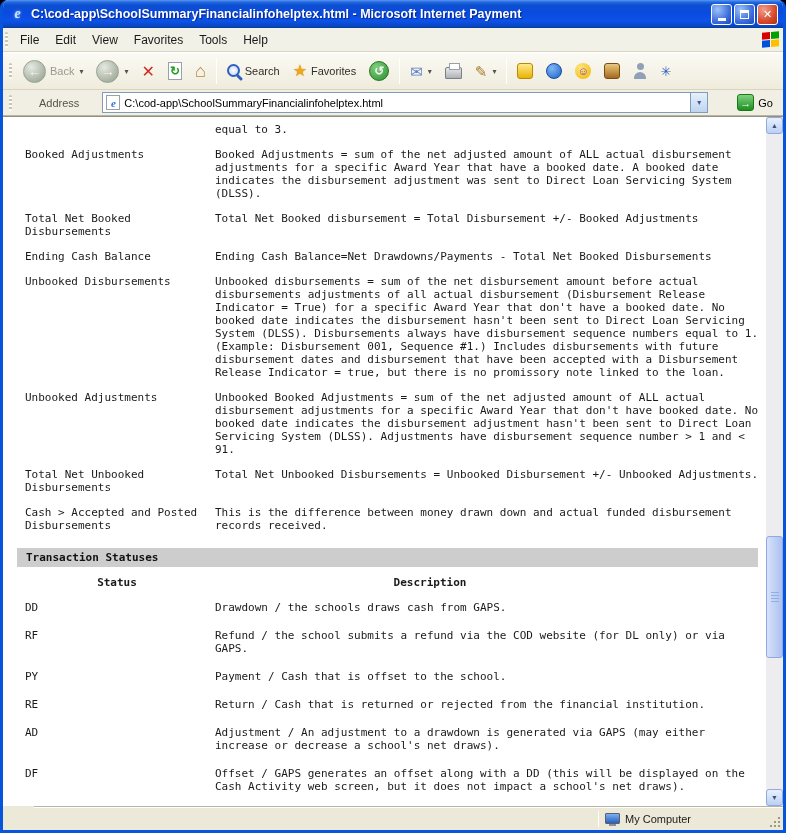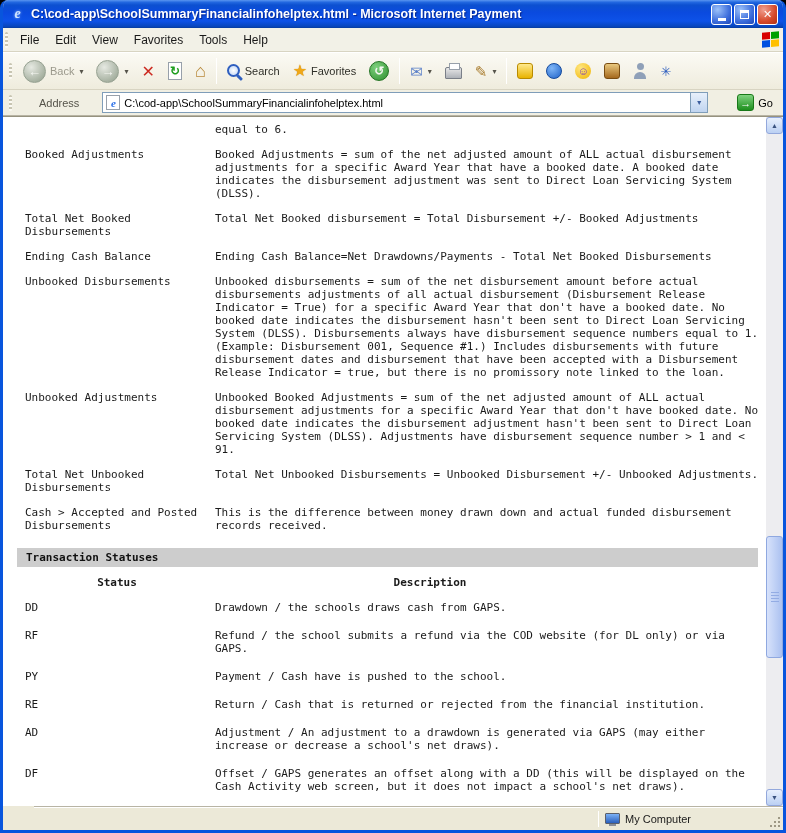--- a/index.html
+++ b/index.html
@@ -290,21 +290,21 @@
       <span class="go-icon">→</span>
       <span>Go</span>
     </span>
   </div>
 
   <div class="content">
     <div class="page">
 
       <div class="def-row">
         <div class="term"></div>
-        <div class="desc">equal to 6.</div>
+        <div class="desc">equal to 3.</div>
       </div>
 
       <div class="def-row">
         <div class="term">Booked Adjustments</div>
         <div class="desc">Booked Adjustments = sum of the net adjusted amount of ALL actual disbursement adjustments for a specific Award Year that have a booked date. A booked date indicates the disbursement adjustment was sent to Direct Loan Servicing System (DLSS).</div>
       </div>
       <div class="def-row">
         <div class="term">Total Net Booked Disbursements</div>
         <div class="desc">Total Net Booked disbursement = Total Disbursement +/- Booked Adjustments</div>
       </div>
@@ -339,21 +339,21 @@
       <div class="def-row status-row">
         <div class="term">DD</div>
         <div class="desc">Drawdown / the schools draws cash from GAPS.</div>
       </div>
       <div class="def-row status-row">
         <div class="term">RF</div>
         <div class="desc">Refund / the school submits a refund via the COD website (for DL only) or via GAPS.</div>
       </div>
       <div class="def-row status-row">
         <div class="term">PY</div>
-        <div class="desc">Payment / Cash have is pushed to the school.</div>
+        <div class="desc">Payment / Cash that is offset to the school.</div>
       </div>
       <div class="def-row status-row">
         <div class="term">RE</div>
         <div class="desc">Return / Cash that is returned or rejected from the financial institution.</div>
       </div>
       <div class="def-row status-row">
         <div class="term">AD</div>
         <div class="desc">Adjustment / An adjustment to a drawdown is generated via GAPS (may either increase or decrease a school's net draws).</div>
       </div>
       <div class="def-row status-row">

